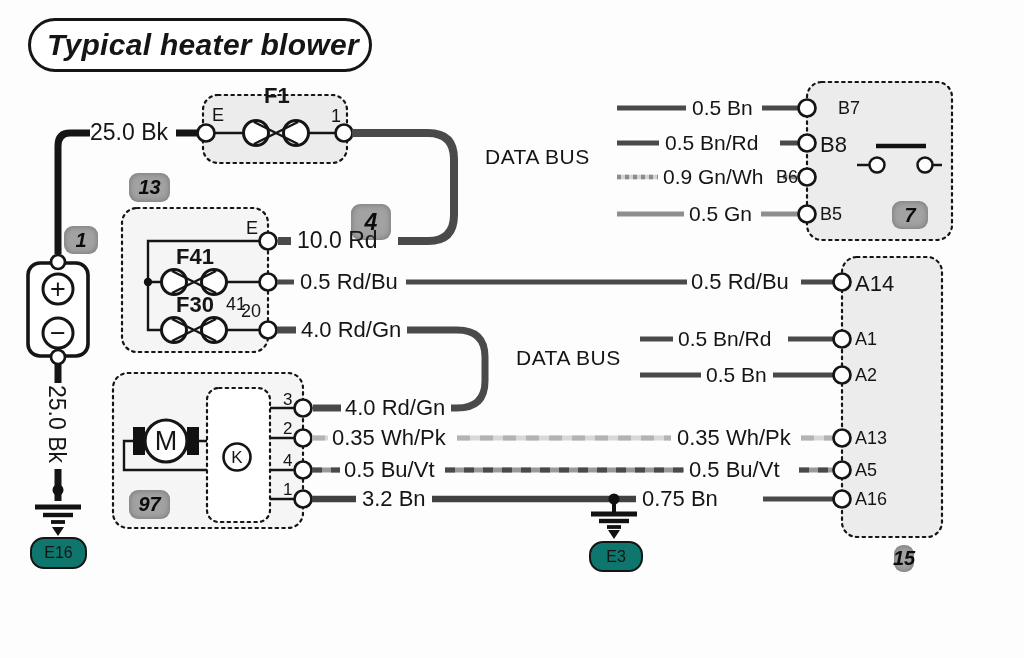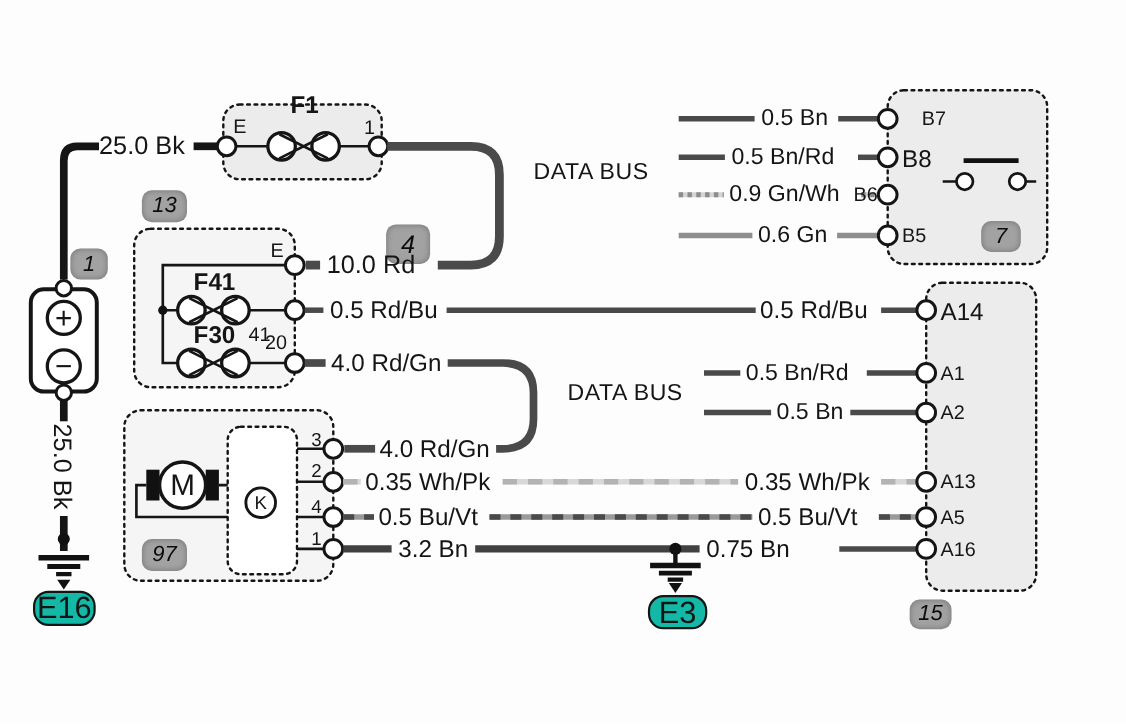--- a/index.html
+++ b/index.html
@@ -29,24 +29,24 @@
   .dboxA{fill:var(--box-fill,#ececec);stroke:var(--ink,#151515);stroke-width:2.2;stroke-dasharray:2.5 4.2;stroke-linecap:round;}
   .dboxB{fill:var(--box-fill-2,#f5f5f5);stroke:var(--ink,#151515);stroke-width:2.2;stroke-dasharray:2.5 4.2;stroke-linecap:round;}
   .dboxW{fill:#fff;stroke:var(--ink,#151515);stroke-width:2.2;stroke-dasharray:2.5 4.2;stroke-linecap:round;}
 
   
   .lbl{position:absolute;line-height:1;white-space:nowrap;font-size:22px;color:var(--ink,#151515);}
   .bold{font-weight:700;}
   .ctr{display:flex;align-items:center;justify-content:center;text-align:center;}
   .vlabel{writing-mode:vertical-rl;}
   .badge{position:absolute;display:flex;align-items:center;justify-content:center;
-         background:var(--badge,#a2a2a2);color:#0c0c0c;font-weight:400;font-style:italic;
+         background:var(--badge,#a2a2a2);color:#0c0c0c;font-weight:700;font-style:italic;
          border-radius:9px;font-size:20px;box-shadow:inset 0 0 6px rgba(0,0,0,.3);}
-  .refbox{position:absolute;display:flex;align-items:center;justify-content:center;background:#14b8a6;
-          border:2.6px solid var(--ink,#151515);border-radius:14px;font-size:28px;}
+  .refbox{position:absolute;display:flex;align-items:center;justify-content:center;background:#0f766e;
+          border:2.6px solid var(--ink,#151515);border-radius:14px;font-size:16px;}
   .titlebox{position:absolute;left:28px;top:18px;width:344px;height:54px;border:3.5px solid var(--ink,#151515);
             border-radius:27px;background:#fff;display:flex;align-items:center;padding-left:16px;
             box-sizing:border-box;font-size:30px;font-weight:700;font-style:italic;letter-spacing:.3px;}
 </style>
 </head>
 <body>
 
 <div class="stage">
 
   <svg width="1024" height="658" viewBox="0 0 1024 658">
@@ -224,20 +224,23 @@
     <g>
       <circle class="term" cx="842" cy="282" r="8.5"></circle>
       <circle class="term" cx="842" cy="339" r="8.5"></circle>
       <circle class="term" cx="842" cy="375" r="8.5"></circle>
       <circle class="term" cx="842" cy="438" r="8.5"></circle>
       <circle class="term" cx="842" cy="470" r="8.5"></circle>
       <circle class="term" cx="842" cy="499" r="8.5"></circle>
     </g>
   </svg>
 
+  <div class="titlebox">
+    <span>Typical heater blower</span>
+  </div>
 
   <div class="lbl" style="left:90px;top:121px;font-size:23px;">25.0 Bk</div>
   <div class="lbl vlabel" style="left:45px;top:385px;font-size:23px;">25.0 Bk</div>
   <div class="badge" style="left:64px;top:226px;width:34px;height:28px;">1</div>
   <div class="lbl ctr" style="left:44px;top:275px;width:28px;height:28px;font-size:27px;">+</div>
   <div class="lbl ctr" style="left:44px;top:319px;width:28px;height:28px;font-size:27px;">−</div>
   <div class="refbox" style="left:30px;top:537px;width:53px;height:28px;">E16</div>
 
   <div class="lbl" style="left:212px;top:106px;font-size:18px;">E</div>
   <div class="lbl bold" style="left:264px;top:85px;">F1</div>
@@ -268,33 +271,33 @@
   <div class="lbl" style="left:344px;top:459px;">0.5 Bu/Vt</div>
   <div class="lbl" style="left:283px;top:481px;font-size:17px;">1</div>
   <div class="lbl" style="left:362px;top:488px;">3.2 Bn</div>
 
   <div class="lbl" style="left:692px;top:97px;font-size:21px;">0.5 Bn</div>
   <div class="lbl" style="left:838px;top:99px;font-size:18px;">B7</div>
   <div class="lbl" style="left:665px;top:132px;font-size:21px;">0.5 Bn/Rd</div>
   <div class="lbl" style="left:820px;top:134px;font-size:22px;">B8</div>
   <div class="lbl" style="left:663px;top:166px;font-size:21px;">0.9 Gn/Wh</div>
   <div class="lbl" style="left:776px;top:168px;font-size:18px;">B6</div>
-  <div class="lbl" style="left:689px;top:203px;font-size:21px;">0.6 Gn</div>
+  <div class="lbl" style="left:689px;top:203px;font-size:21px;">0.5 Gn</div>
   <div class="lbl" style="left:820px;top:205px;font-size:18px;">B5</div>
   <div class="badge" style="left:892px;top:201px;width:36px;height:28px;">7</div>
 
   <div class="lbl" style="left:691px;top:271px;">0.5 Rd/Bu</div>
   <div class="lbl" style="left:855px;top:273px;font-size:22px;">A14</div>
   <div class="lbl" style="left:678px;top:328px;font-size:21px;">0.5 Bn/Rd</div>
   <div class="lbl" style="left:855px;top:330px;font-size:18px;">A1</div>
   <div class="lbl" style="left:706px;top:364px;font-size:21px;">0.5 Bn</div>
   <div class="lbl" style="left:855px;top:366px;font-size:18px;">A2</div>
   <div class="lbl" style="left:677px;top:427px;">0.35 Wh/Pk</div>
   <div class="lbl" style="left:855px;top:429px;font-size:18px;">A13</div>
   <div class="lbl" style="left:689px;top:459px;">0.5 Bu/Vt</div>
   <div class="lbl" style="left:855px;top:461px;font-size:18px;">A5</div>
   <div class="lbl" style="left:642px;top:488px;">0.75 Bn</div>
   <div class="lbl" style="left:855px;top:490px;font-size:18px;">A16</div>
-  <div class="badge" style="left:827px;top:545px;width:38px;height:27px;">15</div>
+  <div class="badge" style="left:894px;top:545px;width:20px;height:27px;">15</div>
 
   <div class="refbox" style="left:589px;top:541px;width:50px;height:27px;">E3</div>
 
 </div>
 
 </body></html>

